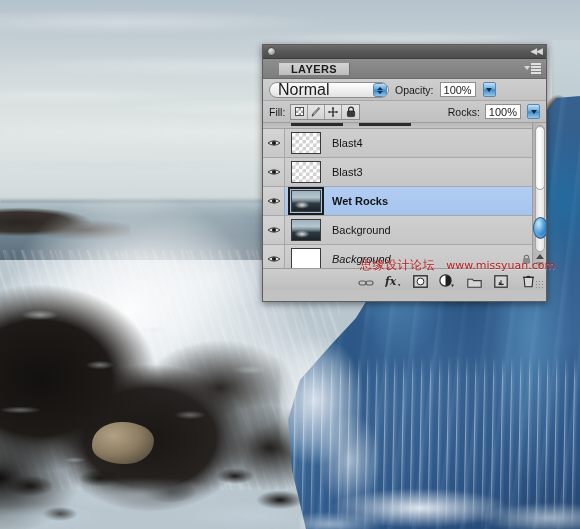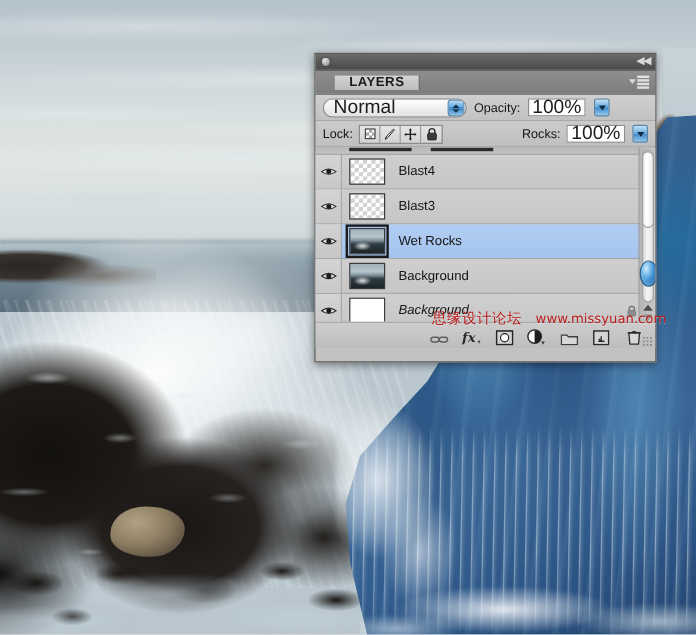--- a/index.html
+++ b/index.html
@@ -321,21 +321,21 @@
   }
   .blend-stepper .dn {
     width:0;height:0;border-left:3px solid transparent;border-right:3px solid transparent;
     border-top:3px solid #14314a;
   }
   .lbl { font-size:10.5px; color:#171717; }
   .num-field {
     display:flex; align-items:center;
     border:1px solid #8e8e8e;
     background:#fff; height:15px;
-    padding:0 3px; font-size:16px;
+    padding:0 3px; font-size:11px;
     min-width:32px; justify-content:flex-end;
   }
   .num-arrow {
     width:13px; height:15px; margin-left:1px;
     border:1px solid #5a86a8; border-radius:2px;
     background: linear-gradient(180deg,#c4e2f7,#62aae0 48%,#3e89c8 52%,#93c9ee);
     display:flex; align-items:center; justify-content:center;
   }
   .num-arrow .tri {
     width:0;height:0;border-left:3px solid transparent;border-right:3px solid transparent;
@@ -424,21 +424,21 @@
     background: radial-gradient(ellipse 10px 5px at 8px 5px, rgba(255,255,255,.85), rgba(255,255,255,0) 75%);
   }
   .thumb.white { background:#ffffff; }
   .thumb.active-outline {
     outline:2px solid #1b1b1b; outline-offset:1px;
     box-shadow:0 0 0 3px #a4c4ee;
   }
   .layer-name {
     margin-left:11px; font-size:11px; color:#141414;
   }
-  .layer-name.bold { font-weight:normal; }
+  .layer-name.bold { font-weight:bold; }
   .layer-name.italic { font-style:italic; }
 
   
   .partial-row {
     height:6px;
     background: linear-gradient(180deg,#b8b8b8,#c4c4c4);
     border-bottom:1px solid #a0a0a0;
     position:relative;
   }
   .partial-row i {
@@ -566,21 +566,21 @@
       <span class="lbl">Opacity:</span>
       <span class="num-field">
         <span>100%</span>
       </span>
       <span class="num-arrow">
           <span class="tri"></span>
         </span>
     </div>
 
     <div class="row-lock">
-      <span class="lbl">Lock:</span>
+      <span class="lbl">Fill:</span>
       <span class="lock-group">
         <span class="lock-btn">
           <span class="ck"></span>
         </span>
         <span class="lock-btn">
           <svg width="12" height="12" viewBox="0 0 12 12">
             <path d="M2 10 L4.2 8.6 L9.6 2.4 L9 1.6 L3.2 7.3 Z" fill="#d8d8d8" stroke="#2a2a2a" stroke-width=".8"></path>
             <path d="M2 10 L3.3 9.2" stroke="#2a2a2a" stroke-width=".8"></path>
           </svg>
         </span>

